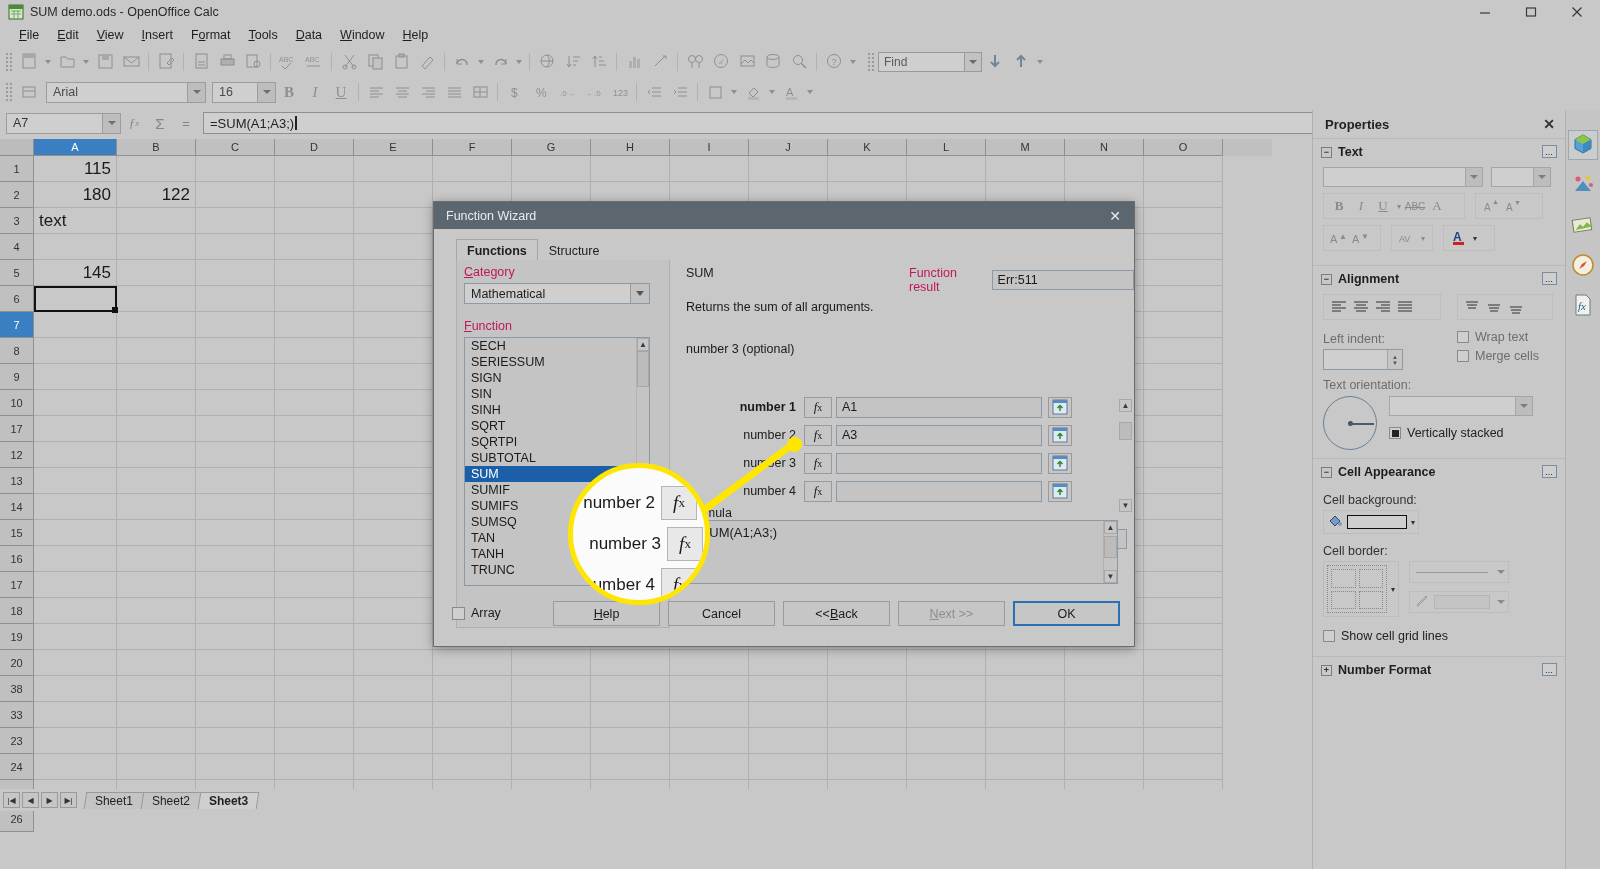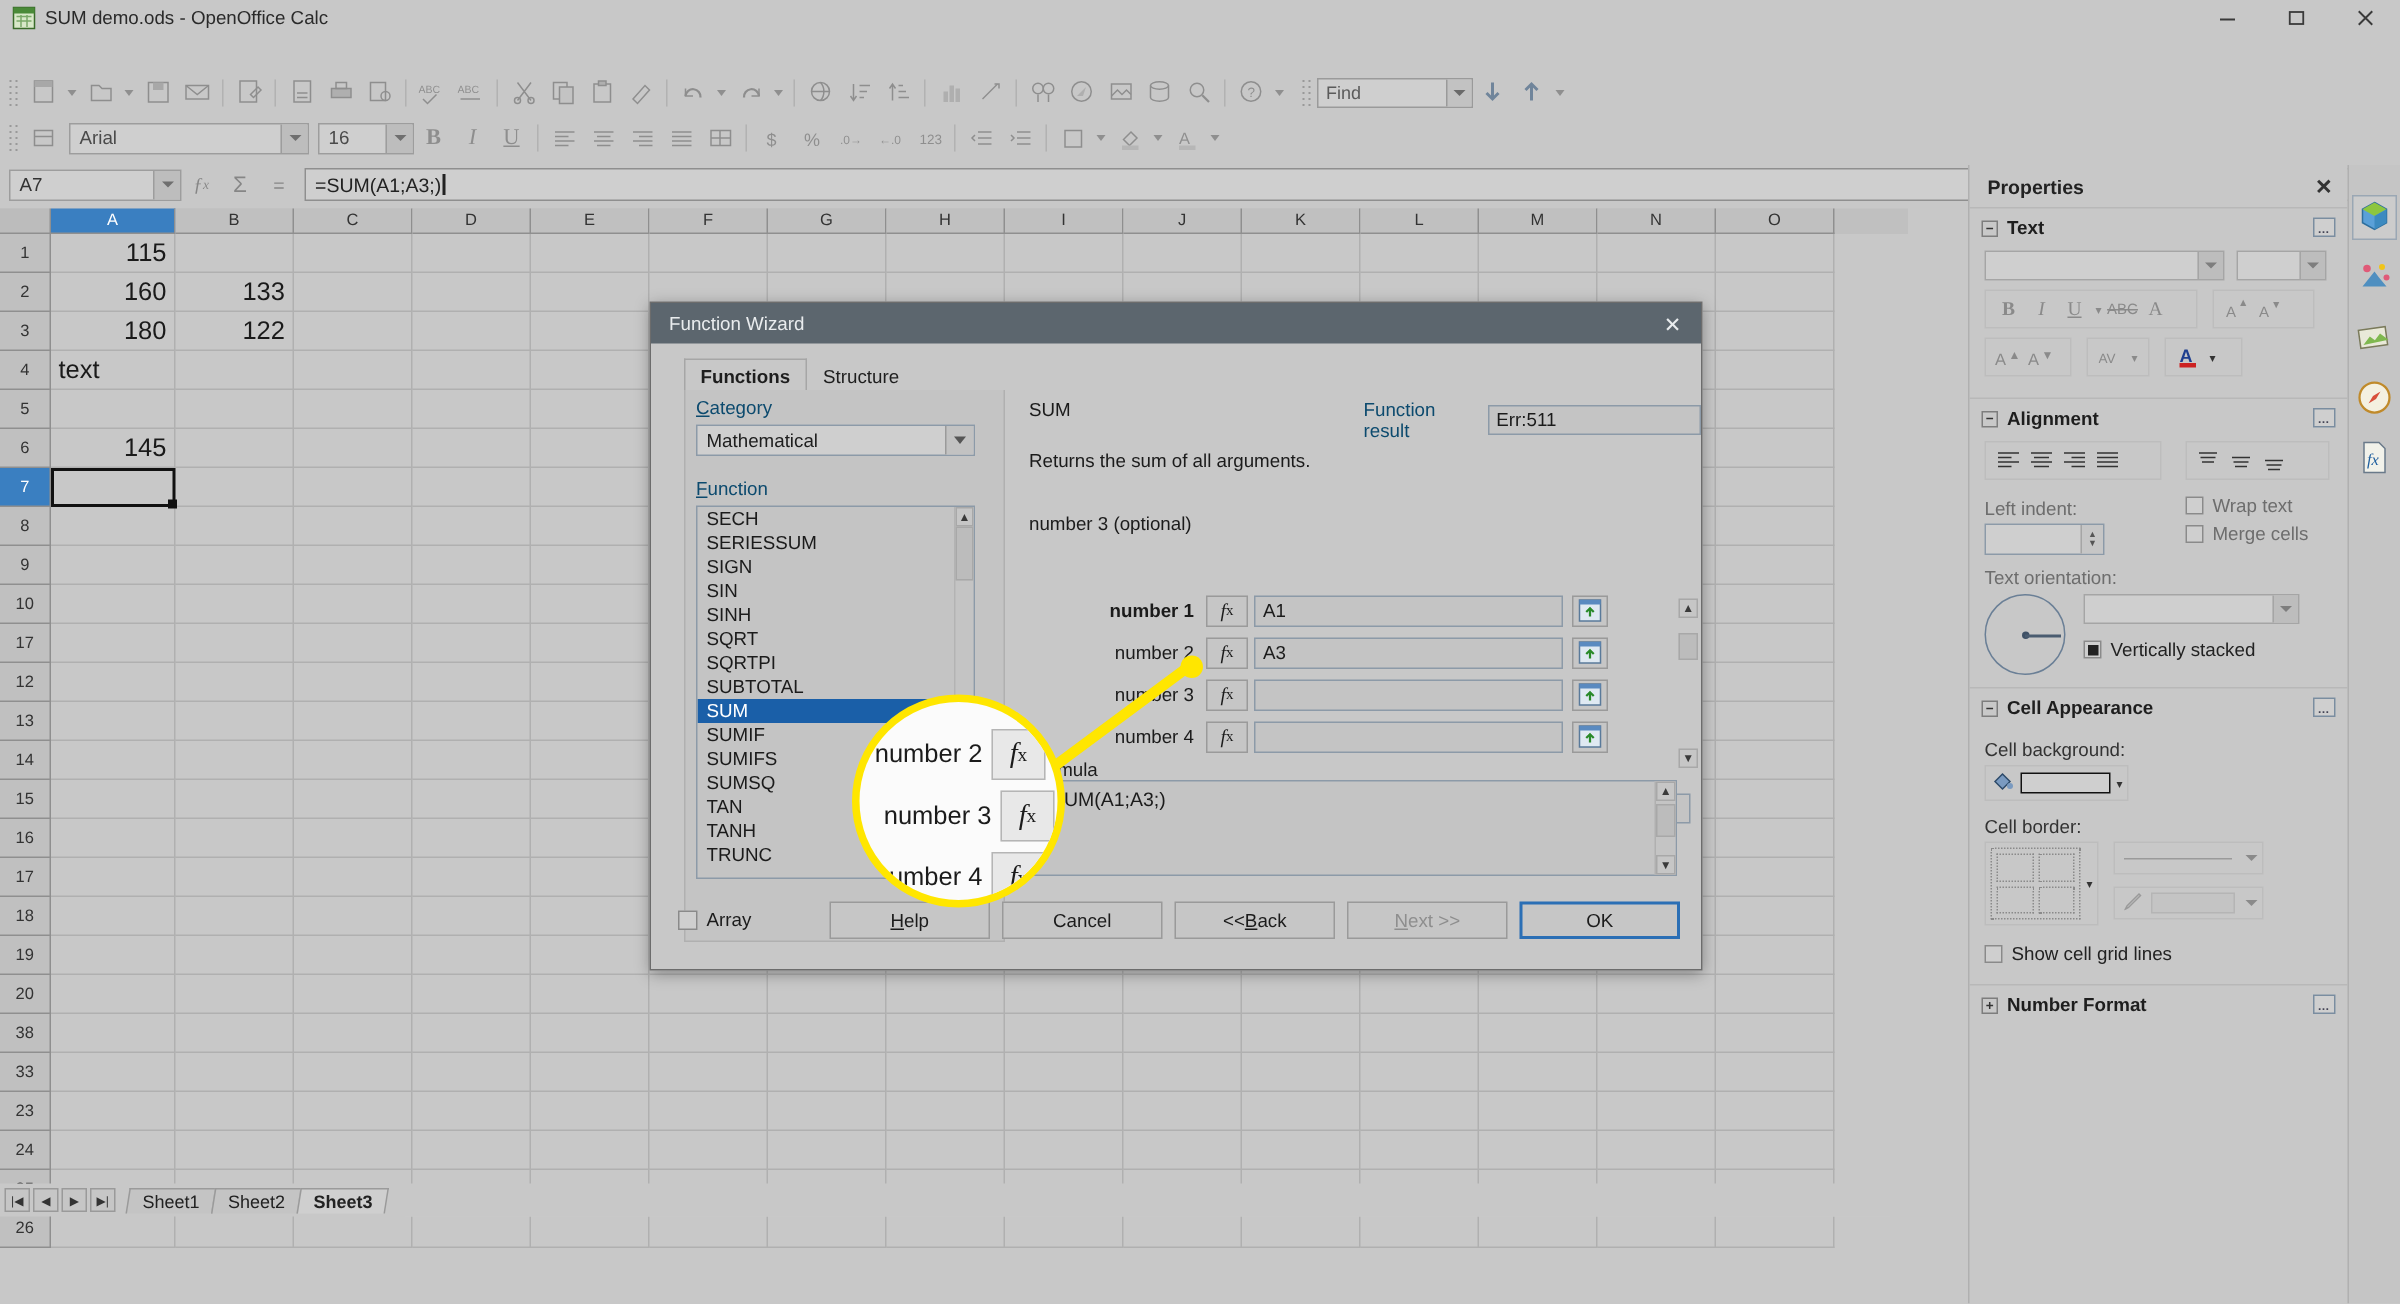--- a/index.html
+++ b/index.html
@@ -205,21 +205,21 @@
               color:#e9ecee;font-size:14px; }
   .dlg-body{ position:relative; width:100%; height:419px; }
 
   .tabs{ position:absolute; left:22px; top:10px; display:flex; }
   .tab{ padding:4px 10px; font-size:12.5px; color:#1e1e1e; border:1px solid transparent; }
   .tab.active{ font-weight:bold; background:#c8c8c8; border:1px solid #a6a6a6; border-bottom-color:#c8c8c8; }
   .tabline{ position:absolute; left:22px; top:31px; width:214px; height:1px; background:#a6a6a6; }
 
   .leftpane{ position:absolute; left:22px; top:31px; width:214px; height:368px;
              background:#c4c4c4; border:1px solid #b0b0b0; border-top:none; }
-  .lbl{ font-size:12.5px; color:#0c4a6e; }
+  .lbl{ font-size:12.5px; color:#be185d; }
   .lbl u{ text-decoration:underline; }
   .catcombo{ position:absolute; left:30px; top:54px; width:186px; height:21px;
              background:#cfcfcf; border:1px solid #8c9aa8; display:flex;align-items:center;
              padding-left:6px; font-size:12.5px; color:#1d1d1d; }
   .catcombo .dd{ position:absolute;right:0;top:0;bottom:0;width:19px;background:#c2c2c2;
                  border-left:1px solid #9a9a9a;display:flex;align-items:center;justify-content:center;}
   .catcombo .dd:after{content:"";border-left:4.5px solid transparent;border-right:4.5px solid transparent;
                       border-top:5px solid #555;}
   .funclist{ position:absolute; left:30px; top:108px; width:186px; height:249px;
              background:#c4c4c4; border:1px solid #8c9aa8; overflow:hidden; }
@@ -313,20 +313,31 @@
           </svg>
       </div>
       <div class="win-btn close">
         <svg width="12" height="12">
             <path d="M1.5 1.5l9 9M10.5 1.5l-9 9" stroke="#3a3a3a" stroke-width="1.3"></path>
           </svg>
       </div>
     </div>
   </div>
 
+  <div class="menubar">
+    <div class="menu-item"><u>F</u><span title="File">ile</span></div>
+    <div class="menu-item"><u>E</u>dit</div>
+    <div class="menu-item"><u>V</u>iew</div>
+    <div class="menu-item"><u>I</u>nsert</div>
+    <div class="menu-item">F<u>o</u>rmat</div>
+    <div class="menu-item"><u>T</u>ools</div>
+    <div class="menu-item"><u>D</u>ata</div>
+    <div class="menu-item"><u>W</u>indow</div>
+    <div class="menu-item"><u>H</u>elp</div>
+  </div>
 
   <div class="toolbar tb1">
     <div class="grip"></div>
     <div class="tbtn">
         <svg width="17" height="17">
           <rect x="2" y="1" width="12" height="14" fill="none" stroke="#333"></rect>
           <rect x="2" y="1" width="12" height="4" fill="#777"></rect>
         </svg>
       </div>
     <div class="tdrop"></div>
@@ -682,37 +693,20 @@
         <div class="rh">33</div>
         <div class="rh">23</div>
         <div class="rh">24</div>
         <div class="rh">25</div>
         <div class="rh">26</div>
       </div>
     <div class="cells" id="cells">
         <div class="crow">
           <div class="cell num" style="width: 83px;">115</div>
           <div class="cell num" style="width: 79px;"></div>
-          <div class="cell num" style="width: 79px;"></div>
-          <div class="cell num" style="width: 79px;"></div>
-          <div class="cell num" style="width: 79px;"></div>
-          <div class="cell num" style="width: 79px;"></div>
-          <div class="cell num" style="width: 79px;"></div>
-          <div class="cell num" style="width: 79px;"></div>
-          <div class="cell num" style="width: 79px;"></div>
-          <div class="cell num" style="width: 79px;"></div>
-          <div class="cell num" style="width: 79px;"></div>
-          <div class="cell num" style="width: 79px;"></div>
-          <div class="cell num" style="width: 79px;"></div>
-          <div class="cell num" style="width: 79px;"></div>
-          <div class="cell num" style="width: 79px;"></div>
-        </div>
-        <div class="crow">
-          <div class="cell num" style="width: 83px;">160</div>
-          <div class="cell num" style="width: 79px;">133</div>
           <div class="cell num" style="width: 79px;"></div>
           <div class="cell num" style="width: 79px;"></div>
           <div class="cell num" style="width: 79px;"></div>
           <div class="cell num" style="width: 79px;"></div>
           <div class="cell num" style="width: 79px;"></div>
           <div class="cell num" style="width: 79px;"></div>
           <div class="cell num" style="width: 79px;"></div>
           <div class="cell num" style="width: 79px;"></div>
           <div class="cell num" style="width: 79px;"></div>
           <div class="cell num" style="width: 79px;"></div>

